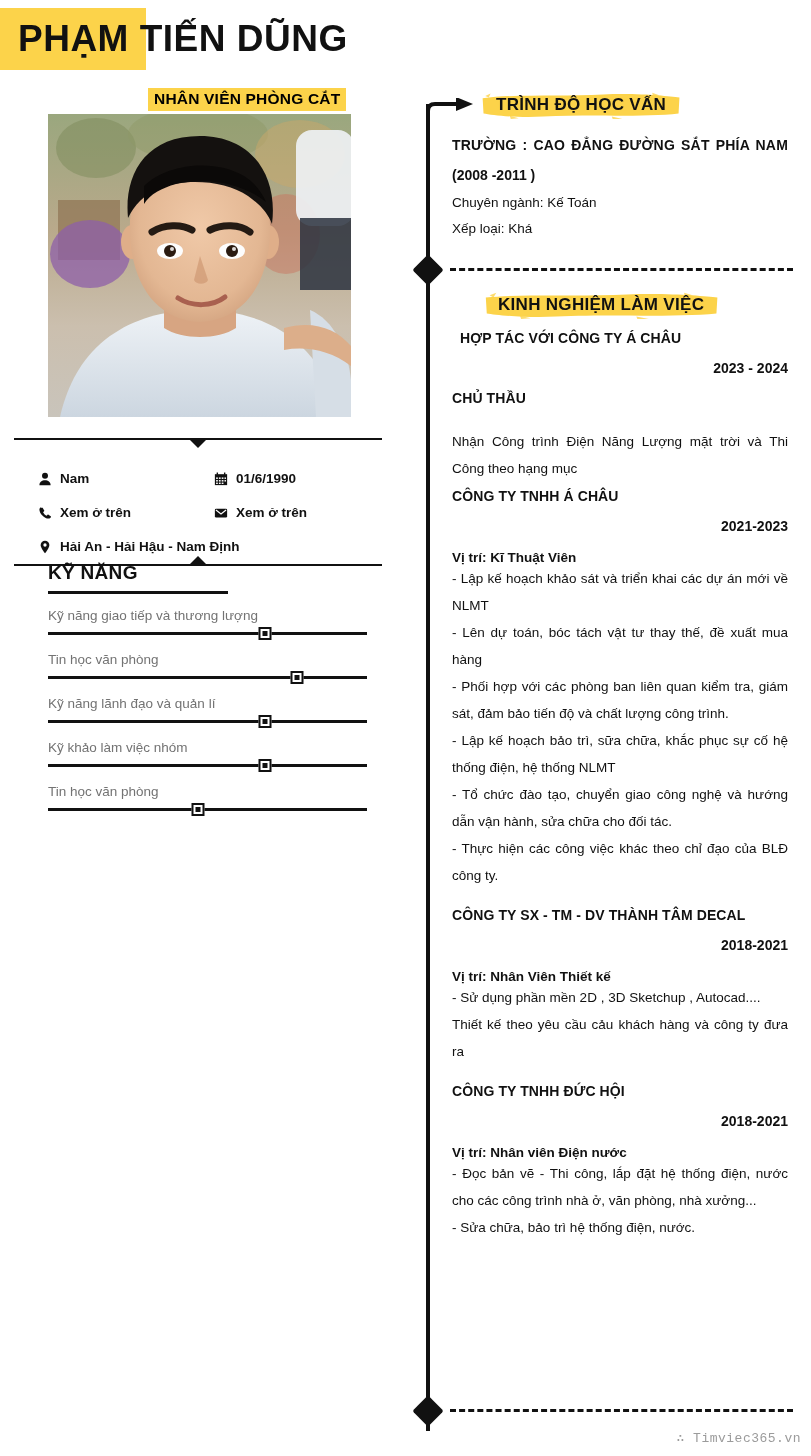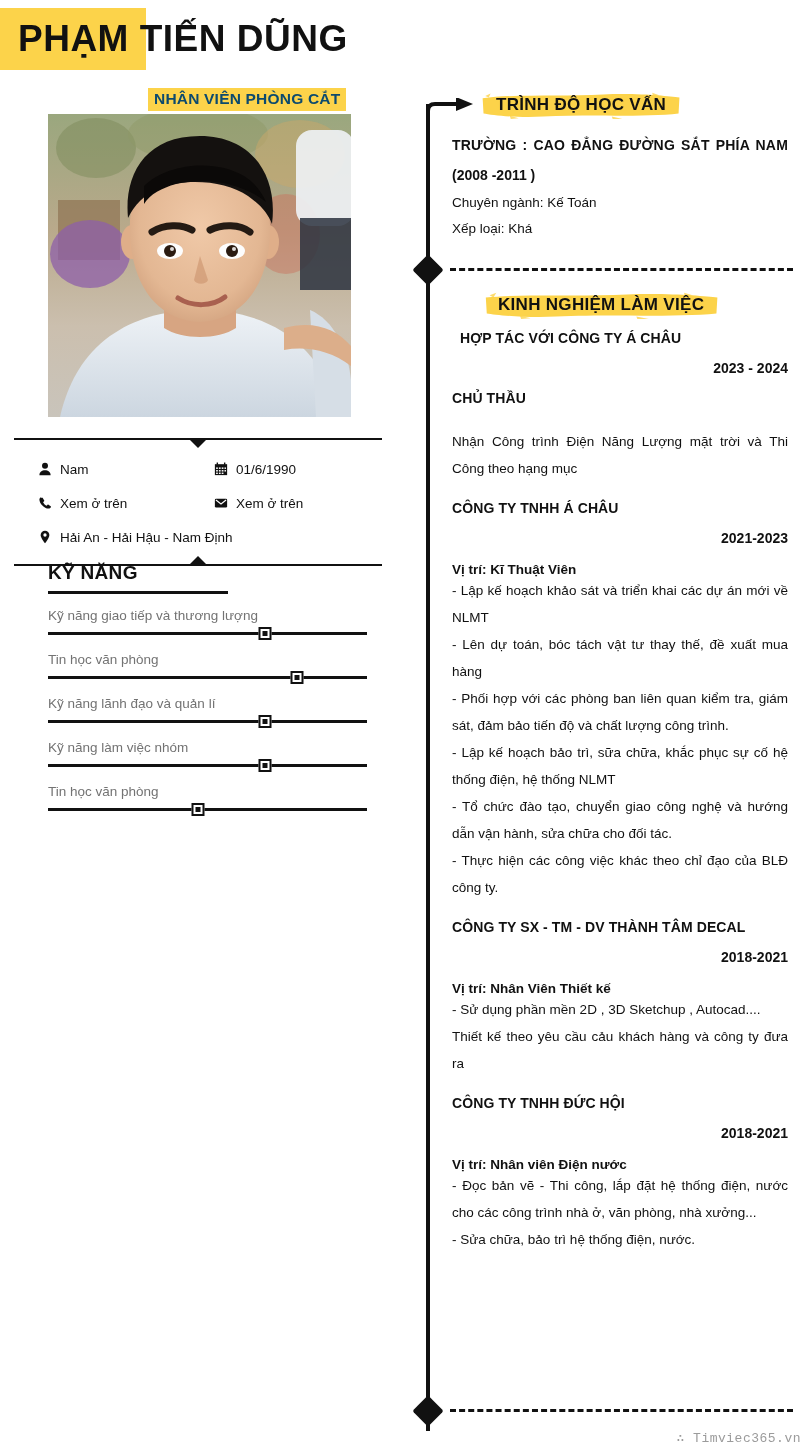--- a/index.html
+++ b/index.html
@@ -21,21 +21,21 @@
   #full-name{
     position:absolute; left:18px; top:17px; z-index:1;
     font-size:37px; font-weight:bold; letter-spacing:.5px;
     line-height:44px; white-space:nowrap; color:#111;
   }
 
   #job-title-wrap{
     position:absolute; left:148px; top:88px; z-index:1;
     background:#FCD34A; padding:2px 6px 3px 6px;
   }
-  #job-title{ font-size:15.5px; font-weight:bold; letter-spacing:.2px; color:#0c4a6e; }
+  #job-title{ font-size:15.5px; font-weight:bold; letter-spacing:.2px; color:#000000; }
 
   
   #photo-frame{
     position:absolute; left:48px; top:114px; width:303px; height:303px;
     overflow:hidden; background:#cfd6dc;
   }
   #photo-frame svg{ display:block; width:100%; height:100%; }
 
   
   #contact-block{ position:absolute; left:14px; top:438px; width:368px; }
@@ -45,21 +45,21 @@
     position:absolute; left:50%; transform:translateX(-50%);
     width:0; height:0; border-left:9px solid transparent; border-right:9px solid transparent;
   }
   .tri-down{ top:1px; border-top:9px solid #111; }
   .tri-up{ bottom:1px; border-bottom:9px solid #111; }
 
   #contact-grid{
     display:grid; grid-template-columns:176px 192px;
     row-gap:0; padding:12px 0 10px 0;
   }
-  .ci{ display:flex; align-items:center; height:34px; padding-left:24px; }
+  .ci{ display:flex; align-items:flex-end; height:34px; padding-left:24px;font-weight:bold; }
   .ci .ico{
     width:22px; flex:0 0 22px; display:flex; align-items:center;
     justify-content:flex-start; color:#111;
   }
   .ci .ico svg{ display:block; }
   .ci .txt{ font-size:13.5px; color:#111; white-space:nowrap; }
   .ci.full{ grid-column:1 / span 2; }
 
   
   #skills-block{ position:absolute; left:14px; top:562px; width:368px; }
@@ -289,21 +289,21 @@
           </div>
         </div>
         <div class="skill">
           <div class="skill-label">Kỹ năng lãnh đạo và quản lí</div>
           <div class="skill-track">
             <div class="skill-line"></div>
             <div class="skill-knob" style="left: 68%;"></div>
           </div>
         </div>
         <div class="skill">
-          <div class="skill-label">Kỹ năng làm việc nhóm</div>
+          <div class="skill-label">Kỹ khảo làm việc nhóm</div>
           <div class="skill-track">
             <div class="skill-line"></div>
             <div class="skill-knob" style="left: 68%;"></div>
           </div>
         </div>
         <div class="skill">
           <div class="skill-label">Tin học văn phòng</div>
           <div class="skill-track">
             <div class="skill-line"></div>
             <div class="skill-knob" style="left: 47%;"></div>
@@ -354,21 +354,21 @@
         <svg width="100%" height="100%" viewBox="0 0 250 34" preserveAspectRatio="none">
           <path d="M4 7 C 46 2, 104 6, 152 3 C 196 1, 234 5, 247 7 L246 27 C 206 32, 130 28, 78 31 C 46 33, 15 29, 5 27 Z" fill="#FCD34A"></path>
           <path d="M8 4 L15 1 L12 7 Z M212 1 L221 4 L213 6 Z M40 30 L51 33 L41 34 Z M162 31 L175 34 L163 34 Z" fill="#FCD34A" opacity=".8"></path>
         </svg>
       </span>
       <span class="hl-txt">KINH NGHIỆM LÀM VIỆC</span>
     </span>
   </div>
 
   <div id="jobs-container" style="position:absolute; left:2px; top:330px; width:336px;">
-      <div style="margin-bottom: 18px;">
+      <div style="margin-bottom: 6px;">
         <div class="company" style="padding-left: 8px;">HỢP TÁC VỚI CÔNG TY Á CHÂU</div>
         <div class="years" style="margin-top: 14px;">2023 - 2024</div>
         <div class="company" style="margin-top: 14px;">CHỦ THẦU</div>
         <div class="body-just" style="margin-top: 22px;">Nhận Công trình Điện Năng Lượng mặt trời và Thi Công theo hạng mục</div>
       </div>
       <div style="margin-bottom: 18px;">
         <div class="company" style="padding-left: 0px;">CÔNG TY TNHH Á CHÂU</div>
         <div class="years" style="margin-top: 14px;">2021-2023</div>
         <div class="role-b" style="margin-top: 16px;">Vị trí: Kĩ Thuật Viên</div>
         <div class="body-just">- Lập kế hoạch khảo sát và triển khai các dự án mới về NLMT</div>

